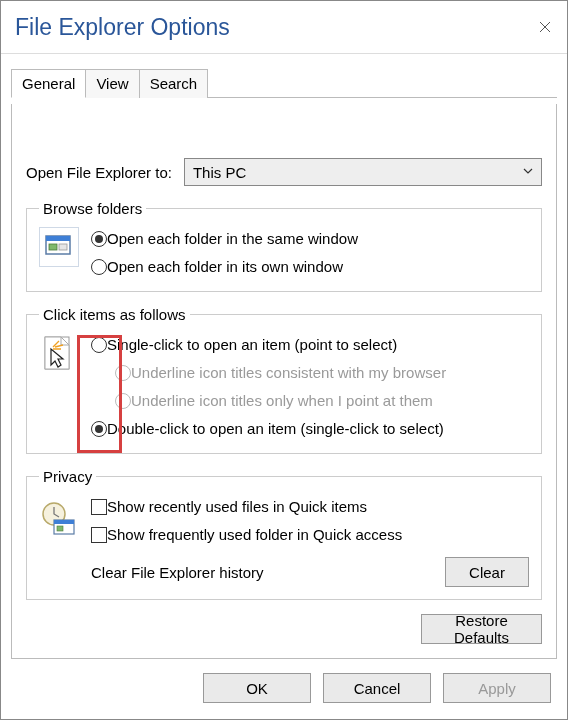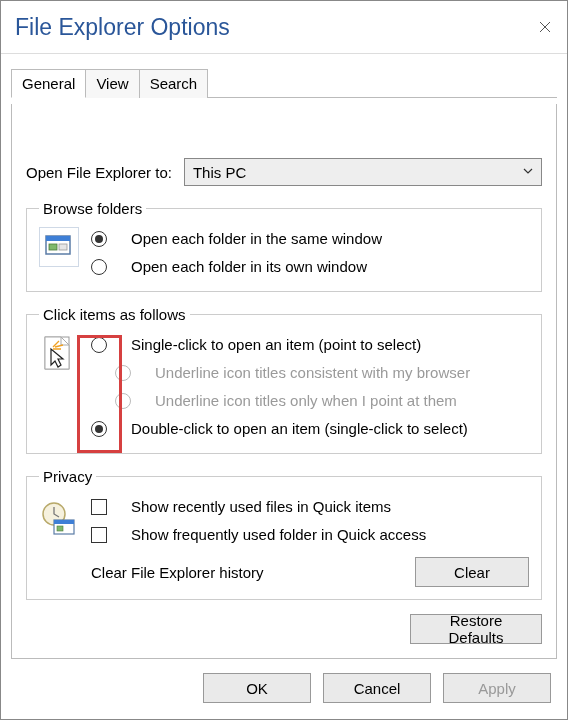--- a/index.html
+++ b/index.html
@@ -18,35 +18,35 @@
 .row-open label { font-size: 15px; }
 .select-wrap { flex: 1; position: relative; }
 .select { width: 100%; height: 28px; border: 1px solid #888; background: #eee; padding: 0 28px 0 8px; font-size: 15px; display: flex; align-items: center; cursor: pointer; }
 .select-chev { position: absolute; right: 8px; top: 50%; transform: translateY(-50%); pointer-events:none; }
 .select-chev svg { width: 12px; height: 12px; }
 fieldset { border: 1px solid #ccc; margin-bottom: 14px; padding: 10px 12px 12px 12px; position: relative; }
 fieldset legend { font-size: 15px; padding: 0 4px; }
 .fs-body { display: flex; gap: 12px; align-items: flex-start; }
 .fs-icon { width: 40px; height: 40px; flex-shrink: 0; background: #fff; border: 1px solid #cfd9e6; display:flex; align-items:center; justify-content:center; }
 .fs-icon svg { width: 34px; height: 34px; }
-.radio-row, .check-row { display: flex; align-items: center; gap: 24px; font-size: 15px; line-height: 24px; }
+.radio-row, .check-row { display: flex; align-items: center; gap: 0; font-size: 15px; line-height: 24px; }
 .radio-row.sub { margin-left: 24px; color: #9a9a9a; }
 .radio, .check { width: 16px; height: 16px; border: 1.5px solid #333; flex-shrink:0; display:flex; align-items:center; justify-content:center; cursor:pointer; background:#fff; }
 .radio { border-radius: 50%; }
 .radio.checked::after { content:""; width:8px; height:8px; background:#333; border-radius:50%; }
 .radio.disabled, .check.disabled { border-color:#bbb; cursor:default; }
 .options-col { flex:1; display:flex; flex-direction:column; gap:4px; }
 .highlight-box { position:absolute; border:3px solid #d64040; pointer-events:none; }
 .privacy-clear-row { display:flex; align-items:center; justify-content:space-between; margin-top:10px; margin-left:52px; }
 .privacy-clear-row span { font-size:15px; }
 .btn { height:30px; border:1px solid #999; background:#eaeaea; font-size:15px; padding:0 14px; cursor:pointer; display:inline-flex; align-items:center; justify-content:center; }
 .btn:disabled { color:#999; cursor:default; }
-.btn-clear { width:114px; }
+.btn-clear { width:84px; }
 .restore-row { display:flex; justify-content:flex-end; margin-top:12px; }
-.btn-restore { width:132px; }
+.btn-restore { width:121px; }
 .footer { display:flex; gap:12px; justify-content:flex-end; padding:14px 16px 16px 0; }
 .footer .btn { width:108px; }
 .cursor-icon { width:40px; height:48px; flex-shrink:0; display:flex; align-items:flex-start; justify-content:center; padding-top:2px; }
 .cursor-icon svg { width:36px; height:44px; }
 .clock-icon { width:40px; height:48px; flex-shrink:0; display:flex; align-items:center; justify-content:center; }
 .clock-icon svg { width:38px; height:38px; }
 </style>
 </head>
 <body>
 

